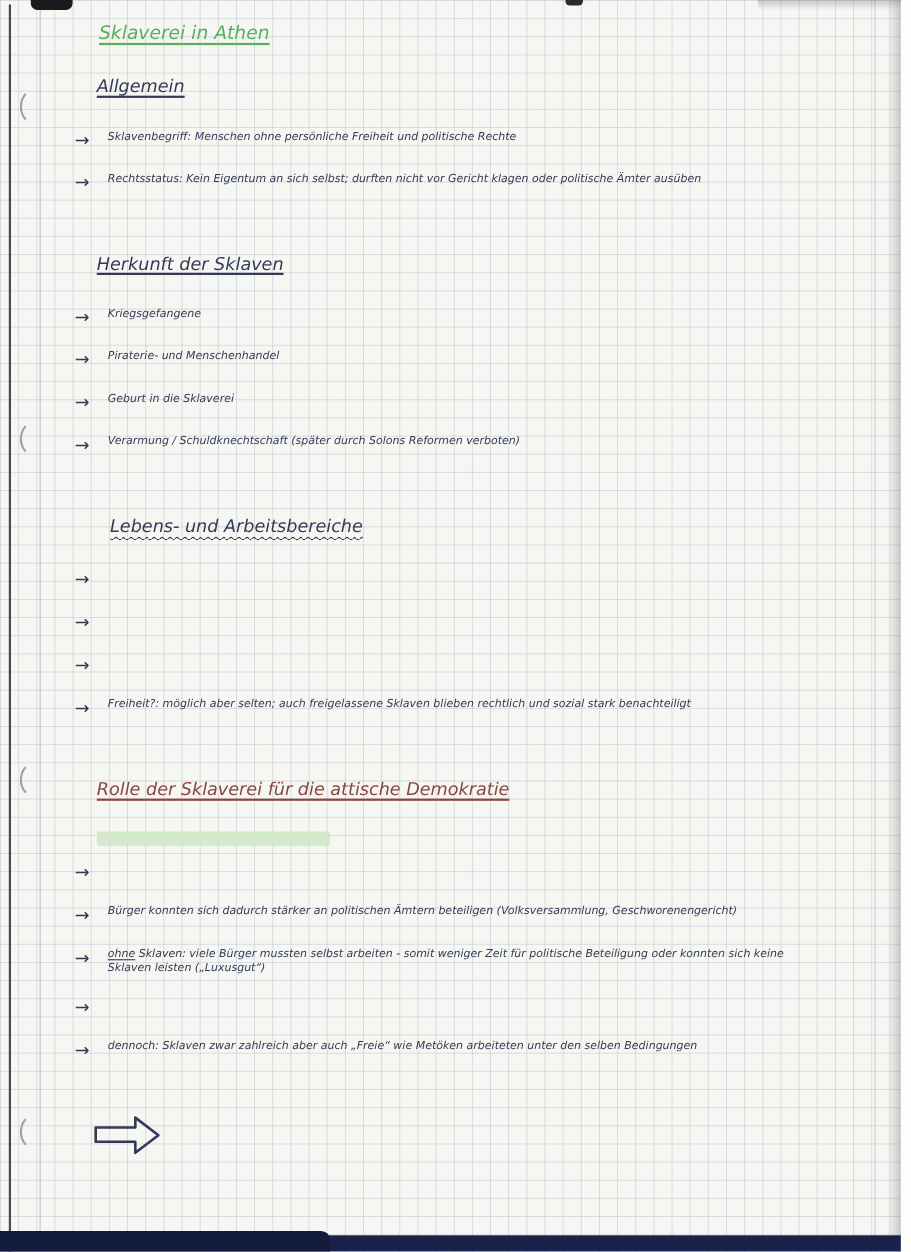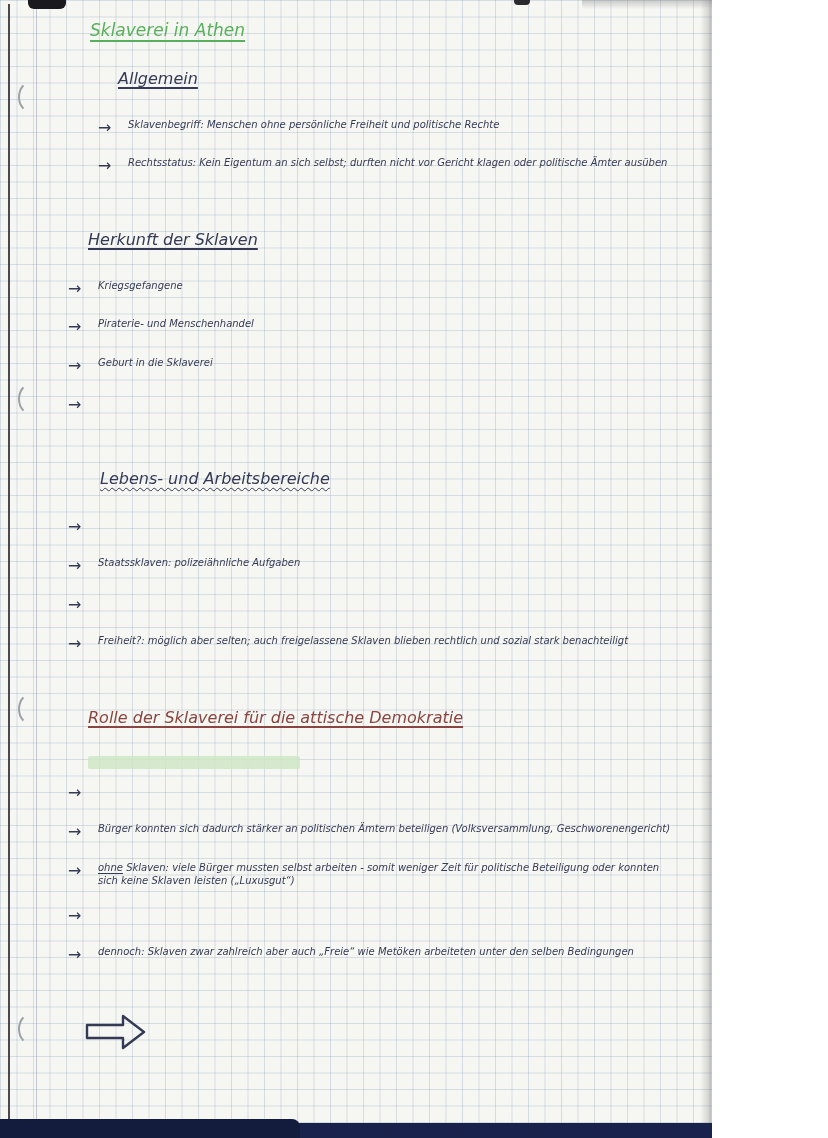--- a/index.html
+++ b/index.html
@@ -1,20 +1,20 @@
 <!DOCTYPE html>
 <html lang="de" style="--color-ink: #343a55; --color-title-green: #58b05c; --color-heading-red: #8a4540; --color-highlight-green: #cfe8c6;"><head>
 <meta charset="utf-8">
 <style>
   html,body { margin:0; padding:0; }
   body { width:828px; height:1138px; overflow:hidden; }
 
   .paper {
     position:relative;
-    width:712px; height:1138px;
+    width:819px; height:1138px;
     background-color:#f6f6f2;
     background-image:
       linear-gradient(to right, rgba(125,150,180,.27) 1px, transparent 1px),
       linear-gradient(to bottom, rgba(125,150,180,.27) 1px, transparent 1px);
     background-size:16.5px 16.5px;
     overflow:hidden;
     font-family:"DejaVu Sans", sans-serif;
     font-style:italic;
     color:var(--color-ink,#343a55);
   }
@@ -39,21 +39,21 @@
     display:inline-block;
     margin:0 0 0 22px;
     font-size:17px; font-weight:normal;
     color:var(--color-title-green,#58b05c);
     text-decoration:underline;
     text-decoration-thickness:2px;
     text-underline-offset:4px;
   }
 
   .section { margin-top:40px; }
-  .section.first { margin-top:16px;padding-left:30px; }
+  .section.first { margin-top:16px; }
 
   .heading-row { margin-bottom:16px; }
   .heading {
     display:inline-block;
     margin-left:20px;
     font-size:16px; font-weight:normal;
     text-decoration:underline;
     text-decoration-thickness:1.5px;
     text-underline-offset:3px;
   }
@@ -126,33 +126,33 @@
       <div class="item">
         <span class="bullet">→</span>
         <span class="text">Piraterie- und Menschenhandel</span>
       </div>
       <div class="item">
         <span class="bullet">→</span>
         <span class="text">Geburt in die Sklaverei</span>
       </div>
       <div class="item">
         <span class="bullet">→</span>
+        <span class="text">Verarmung / Schuldknechtschaft (später durch Solons Reformen verboten)</span>
       </div>
     </section>
 
     <section class="section">
       <div class="heading-row">
         <h2 class="heading wavy">Lebens- und Arbeitsbereiche</h2>
       </div>
       <div class="item">
         <span class="bullet">→</span>
       </div>
       <div class="item">
         <span class="bullet">→</span>
-        <span class="text">Staatssklaven: polizeiähnliche Aufgaben</span>
       </div>
       <div class="item">
         <span class="bullet">→</span>
       </div>
       <div class="item">
         <span class="bullet">→</span>
         <span class="text">Freiheit?: möglich aber selten; auch freigelassene Sklaven blieben rechtlich und sozial stark benachteiligt</span>
       </div>
     </section>
 

